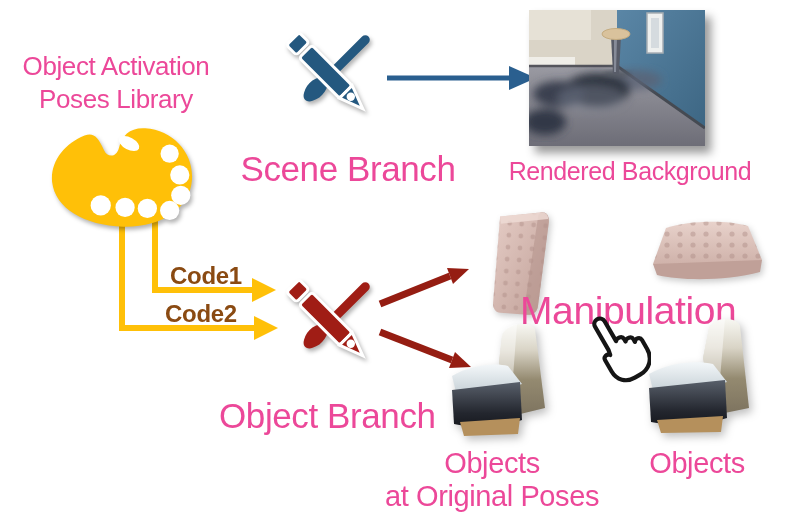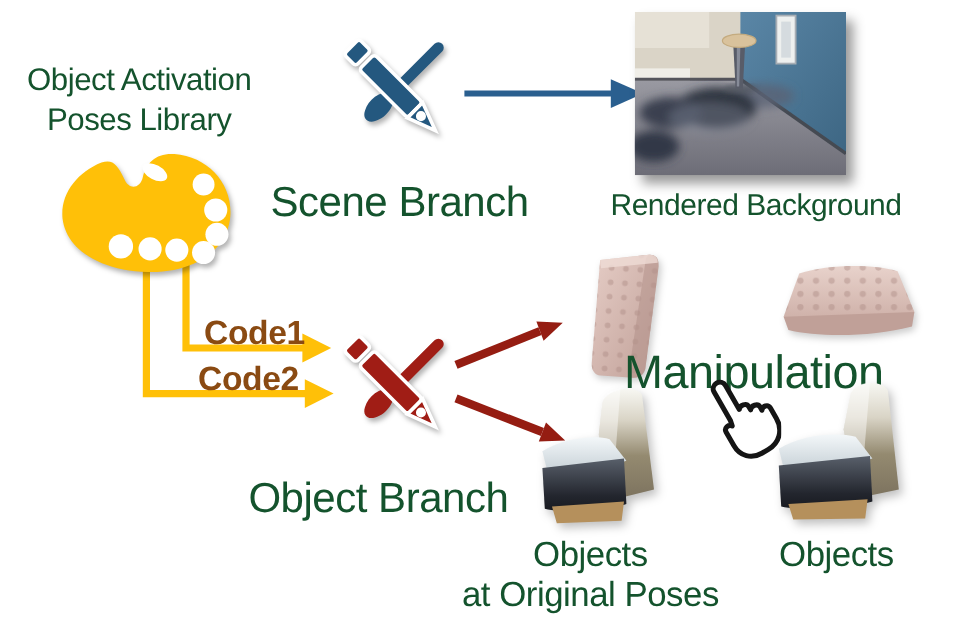--- a/index.html
+++ b/index.html
@@ -1,24 +1,24 @@
 <!DOCTYPE html>
 <html><head>
 <meta charset="utf-8">
 <style>
   html,body{margin:0;padding:0;background:#ffffff;}
   #canvas{
     position:relative;width:810px;height:528px;background:#ffffff;overflow:hidden;
     font-family:"Liberation Sans",sans-serif;color:#1a1a1a;
   }
   .abs{position:absolute;}
-  .lbl{color:#14532d;letter-spacing:-0.4px;white-space:nowrap;}
+  .lbl{color:#ec4899;letter-spacing:-0.4px;white-space:nowrap;}
   .center{text-align:center;}
   .lib-label{left:2px;top:50px;width:228px;font-size:26px;line-height:33px;text-align:center;}
-  .code-label{font-size:28px;font-weight:600;color:#8a4a12;letter-spacing:-0.3px;}
+  .code-label{font-size:24px;font-weight:600;color:#8a4a12;letter-spacing:-0.3px;}
   .branch-label{font-size:35px;}
   .caption{font-size:29px;line-height:33px;}
   .shadowed{filter:drop-shadow(2px 3px 2px rgba(0,0,0,0.30));}
   .img-shadow{filter:drop-shadow(6px 7px 5px rgba(0,0,0,0.40));}
   svg{display:block;}
 </style>
 </head>
 <body>
 
 <div id="canvas">
@@ -63,21 +63,21 @@
       <g transform="rotate(-45 50 58)" stroke="#ffffff" stroke-width="3">
         <rect x="41" y="4" width="18" height="14" rx="3"></rect>
         <rect x="41" y="22" width="18" height="57" rx="3"></rect>
         <path d="M41,79 L59,79 L50,103 Z"></path>
       </g>
       <g transform="rotate(-45 50 58)">
         <circle cx="50" cy="86" r="4.2" fill="#ffffff"></circle>
       </g>
     </g>
   </svg>
-  <div class="abs lbl branch-label center" style="left:218px;top:149px;width:230px">Scene Branch</div>
+  <div class="abs lbl branch-label center" style="left:233px;top:149px;width:230px">Scene Branch</div>
 
   <svg class="abs" style="left:384px;top:58px" width="156" height="40" viewBox="0 0 156 40">
     <line x1="3" y1="20" x2="128" y2="20" stroke="#2A5F8F" stroke-width="5"></line>
     <polygon points="152,20 125,8 125,32" fill="#2A5F8F"></polygon>
   </svg>
 
   <svg class="abs img-shadow" style="left:529px;top:10px" width="176" height="136" viewBox="0 0 176 136">
     <defs>
       <linearGradient id="bgwall" x1="0" y1="0" x2="1" y2="1">
         <stop offset="0" stop-color="#5a86a6"></stop>
@@ -126,21 +126,21 @@
       <g transform="rotate(-45 50 58)" stroke="#ffffff" stroke-width="3">
         <rect x="41" y="4" width="18" height="14" rx="3"></rect>
         <rect x="41" y="22" width="18" height="57" rx="3"></rect>
         <path d="M41,79 L59,79 L50,103 Z"></path>
       </g>
       <g transform="rotate(-45 50 58)">
         <circle cx="50" cy="86" r="4.2" fill="#ffffff"></circle>
       </g>
     </g>
   </svg>
-  <div class="abs lbl branch-label center" style="left:207px;top:396px;width:200px">Object Branch</div>
+  <div class="abs lbl branch-label center" style="left:219px;top:396px;width:200px">Object Branch</div>
 
   <svg class="abs" style="left:372px;top:258px" width="110" height="118" viewBox="0 0 110 118">
     <line x1="8" y1="46" x2="78" y2="18" stroke="#951D12" stroke-width="7"></line>
     <polygon points="97,11 81,26 75,10" fill="#951D12"></polygon>
     <line x1="8" y1="74" x2="80" y2="102" stroke="#951D12" stroke-width="7"></line>
     <polygon points="99,109 77,110 83,94" fill="#951D12"></polygon>
   </svg>
 
   <svg class="abs" style="left:489px;top:206px;filter:drop-shadow(2px 3px 3px rgba(0,0,0,0.2))" width="60" height="112" viewBox="0 0 60 112">
     <defs>

